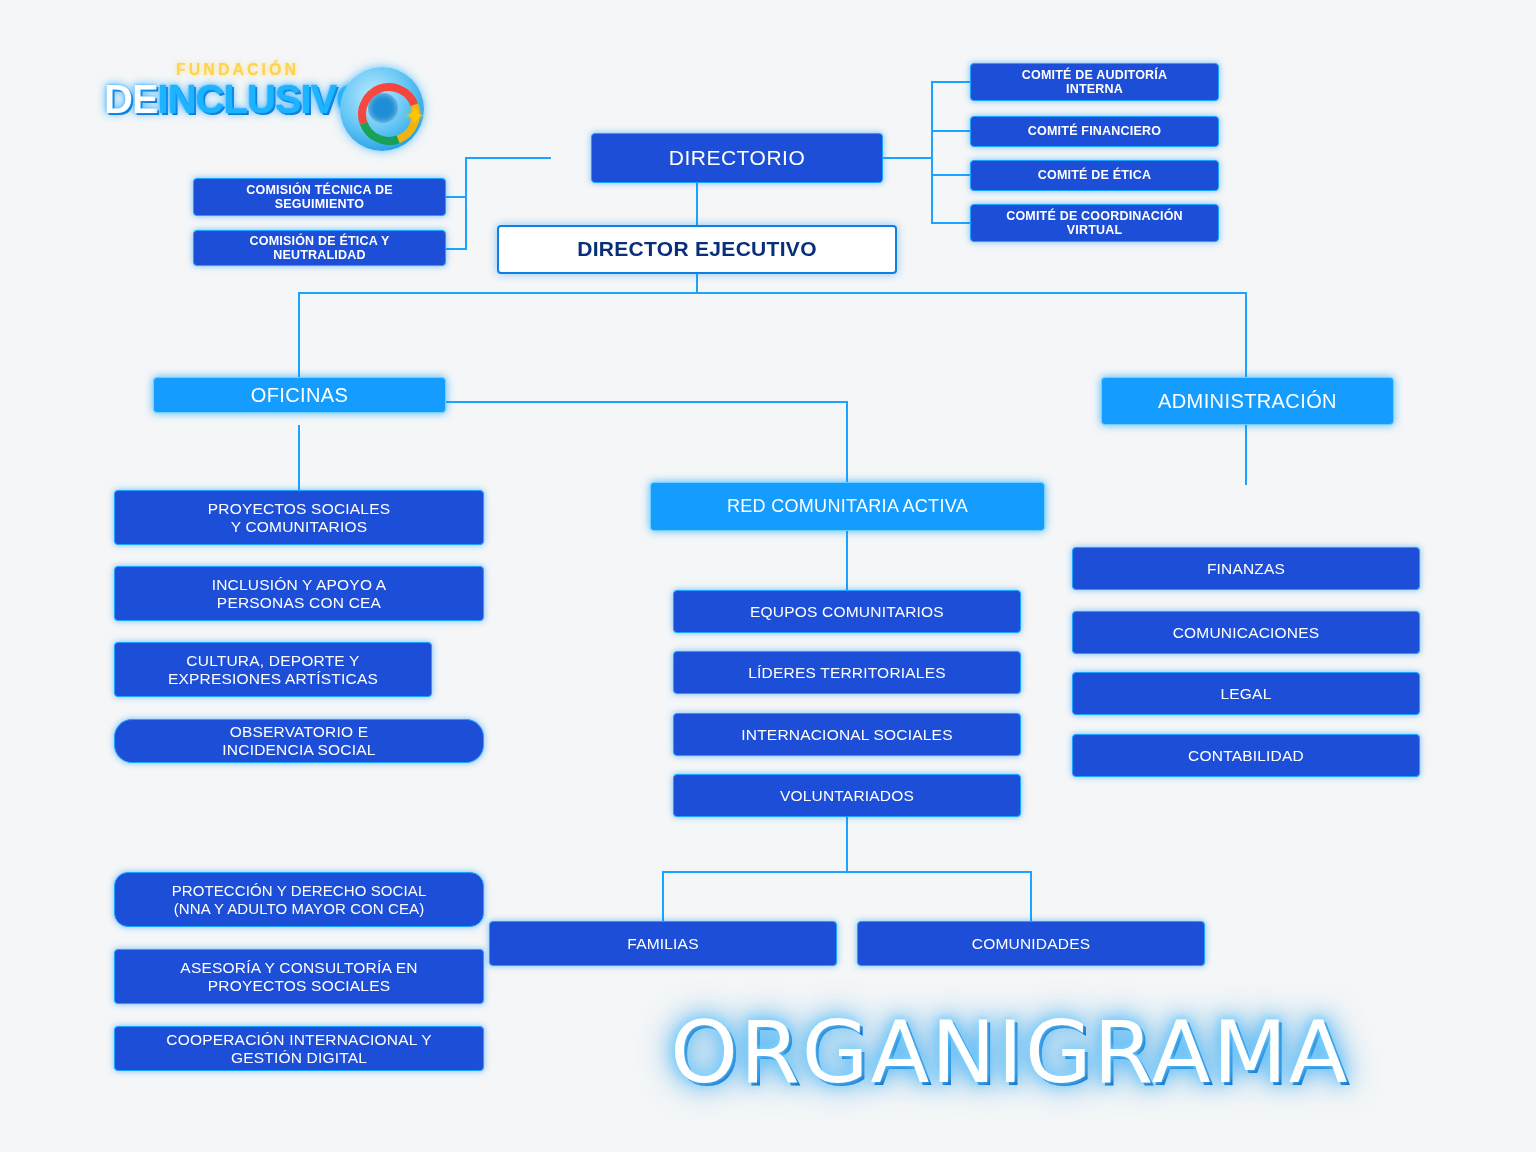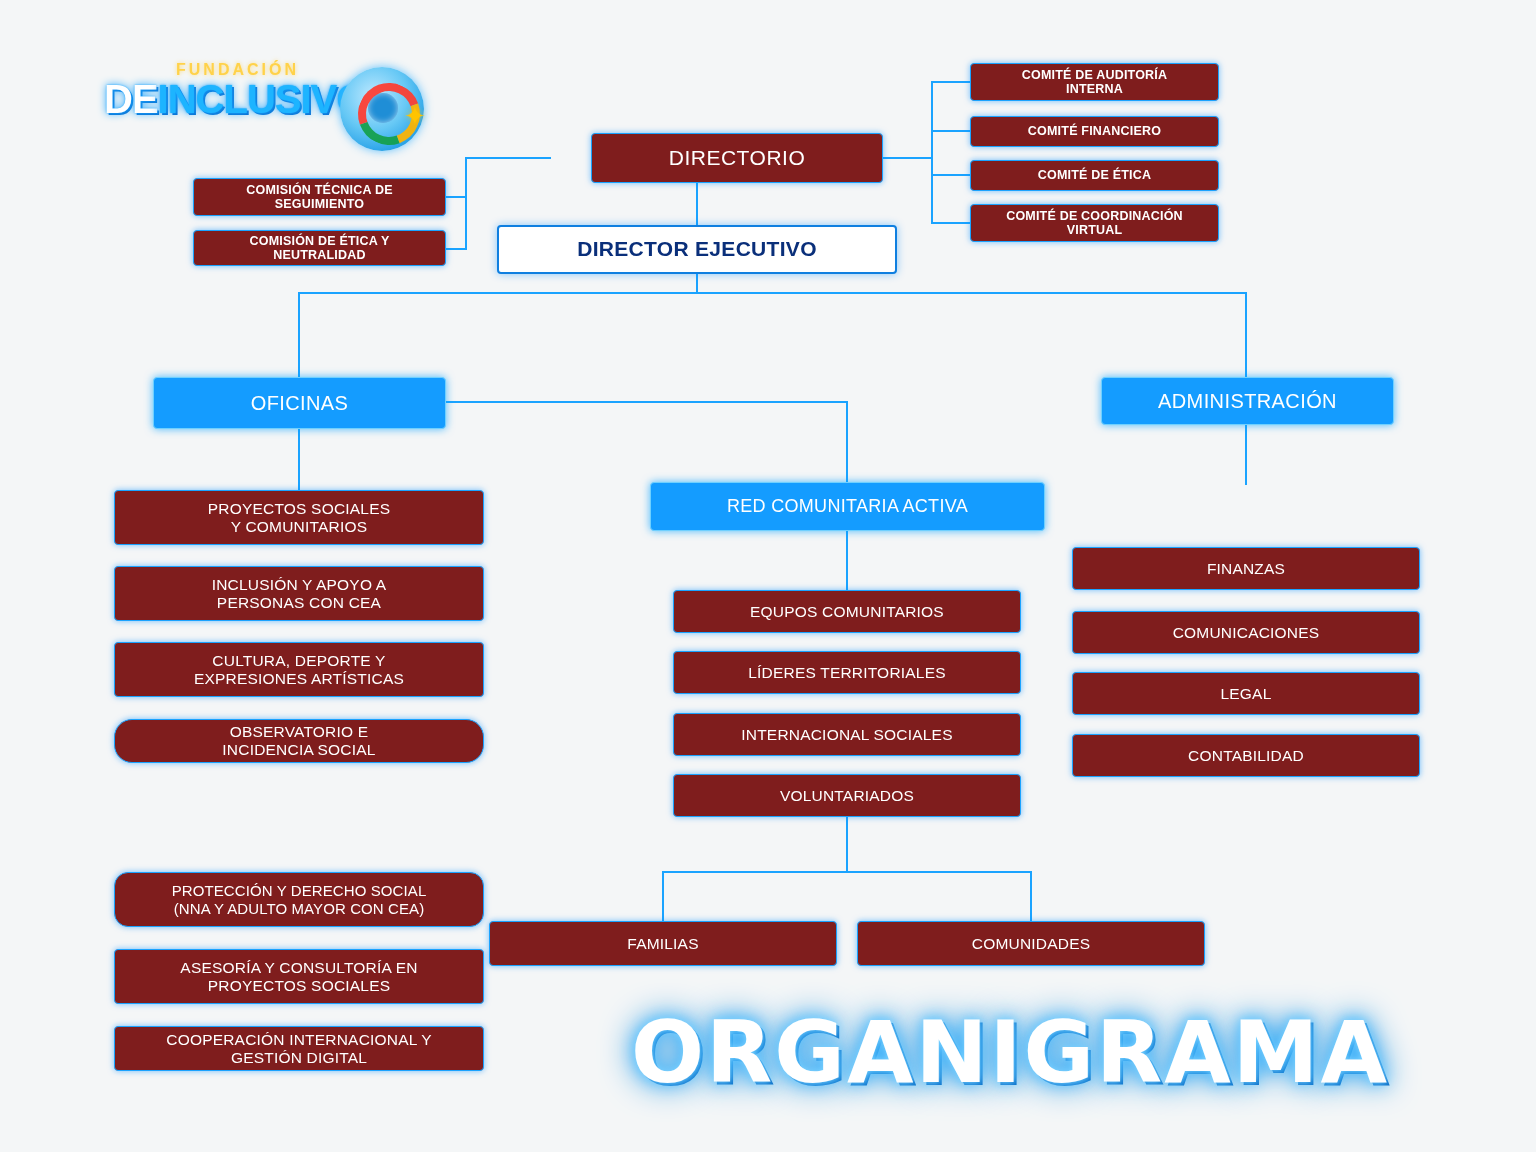--- a/index.html
+++ b/index.html
@@ -18,21 +18,21 @@
     box-sizing:border-box;
     display:flex;align-items:center;justify-content:center;
     text-align:center;
     color:#ffffff;
     border-radius:4px;
     line-height:1.15;
     padding:4px 8px;
     white-space:pre-line;
   }
   .dark{
-    background:#7f1d1d;
+    background:#1d4ed8;
     border:1px solid #1aa3ff;
     box-shadow:0 0 6px rgba(0,140,255,.55);
   }
   .bright{
     background:#149cff;
     border:1px solid #6fd0ff;
     box-shadow:0 0 8px rgba(0,160,255,.7);
   }
   .white{
     background:#ffffff;
@@ -88,21 +88,21 @@
   }
   .logo-star{
     position:absolute;left:300px;top:48px;
     color:#ffc400;font-size:26px;line-height:1;
     text-shadow:0 0 6px rgba(255,196,0,.8);
   }
 
   
   #big-title{
     position:absolute;left:530px;top:1002px;width:960px;height:120px;
-    font-size:86px;font-weight:bold;letter-spacing:2px;
+    font-size:86px;font-weight:normal;letter-spacing:2px;
     color:#ffffff;
     text-align:center;
     text-shadow:
       0 0 6px #7fd4ff,
       0 0 18px #3bb4ff,
       0 0 34px #0d8ae0,
       3px 3px 0 #0a63bd;
     font-family:"DejaVu Sans", sans-serif;
   }
 </style>
@@ -158,29 +158,29 @@
   <div class="node dark t-comision" style="left:193px;top:230px;width:253px;height:36px;">COMISIÓN DE ÉTICA Y
 NEUTRALIDAD</div>
 
   <div class="node dark t-comite" style="left:970px;top:63px;width:249px;height:38px;">COMITÉ DE AUDITORÍA
 INTERNA</div>
   <div class="node dark t-comite" style="left:970px;top:116px;width:249px;height:31px;">COMITÉ FINANCIERO</div>
   <div class="node dark t-comite" style="left:970px;top:160px;width:249px;height:31px;">COMITÉ DE ÉTICA</div>
   <div class="node dark t-comite" style="left:970px;top:204px;width:249px;height:38px;">COMITÉ DE COORDINACIÓN
 VIRTUAL</div>
 
-  <div class="node bright t-l2" style="left:153px;top:377px;width:293px;height:52px;">OFICINAS</div>
+  <div class="node bright t-l2" style="left:153px;top:377px;width:293px;height:36px;">OFICINAS</div>
   <div class="node bright t-l2" style="left:1101px;top:377px;width:293px;height:48px;">ADMINISTRACIÓN</div>
   <div class="node bright t-red" style="left:650px;top:482px;width:395px;height:49px;">RED COMUNITARIA ACTIVA</div>
 
   <div class="node dark t-item" style="left:114px;top:490px;width:370px;height:55px;">PROYECTOS SOCIALES
 Y COMUNITARIOS</div>
   <div class="node dark t-item" style="left:114px;top:566px;width:370px;height:55px;">INCLUSIÓN Y APOYO A
 PERSONAS CON CEA</div>
-  <div class="node dark t-item" style="left:114px;top:642px;width:370px;height:55px;">CULTURA, DEPORTE Y
+  <div class="node dark t-item" style="left:114px;top:642px;width:318px;height:55px;">CULTURA, DEPORTE Y
 EXPRESIONES ARTÍSTICAS</div>
   <div class="node dark t-item" style="left:114px;top:719px;width:370px;height:44px;border-radius:18px;">OBSERVATORIO E
 INCIDENCIA SOCIAL</div>
   <div class="node dark t-item-sm" style="left:114px;top:872px;width:370px;height:55px;border-radius:14px;">PROTECCIÓN Y DERECHO SOCIAL
 (NNA Y ADULTO MAYOR CON CEA)</div>
   <div class="node dark t-item" style="left:114px;top:949px;width:370px;height:55px;">ASESORÍA Y CONSULTORÍA EN
 PROYECTOS SOCIALES</div>
   <div class="node dark t-item" style="left:114px;top:1026px;width:370px;height:45px;">COOPERACIÓN INTERNACIONAL Y
 GESTIÓN DIGITAL</div>
 

